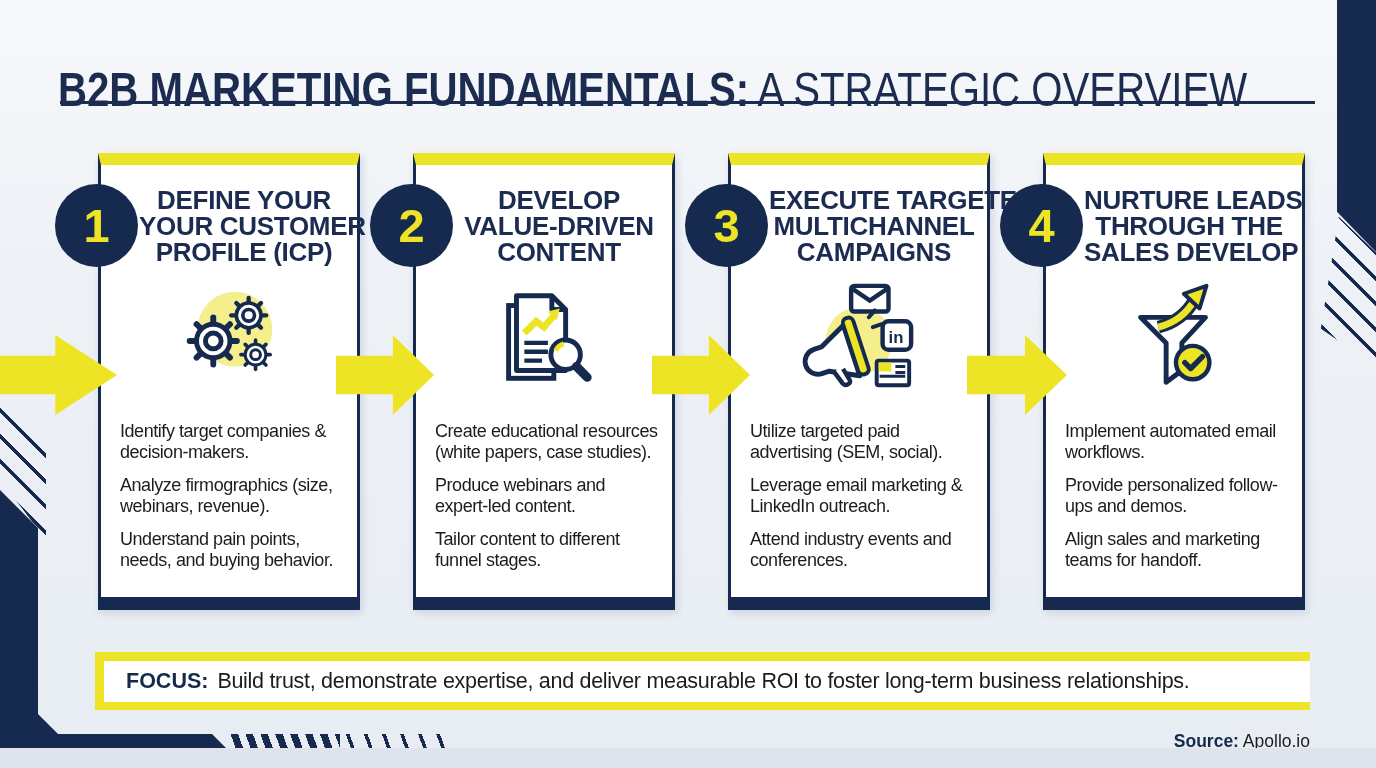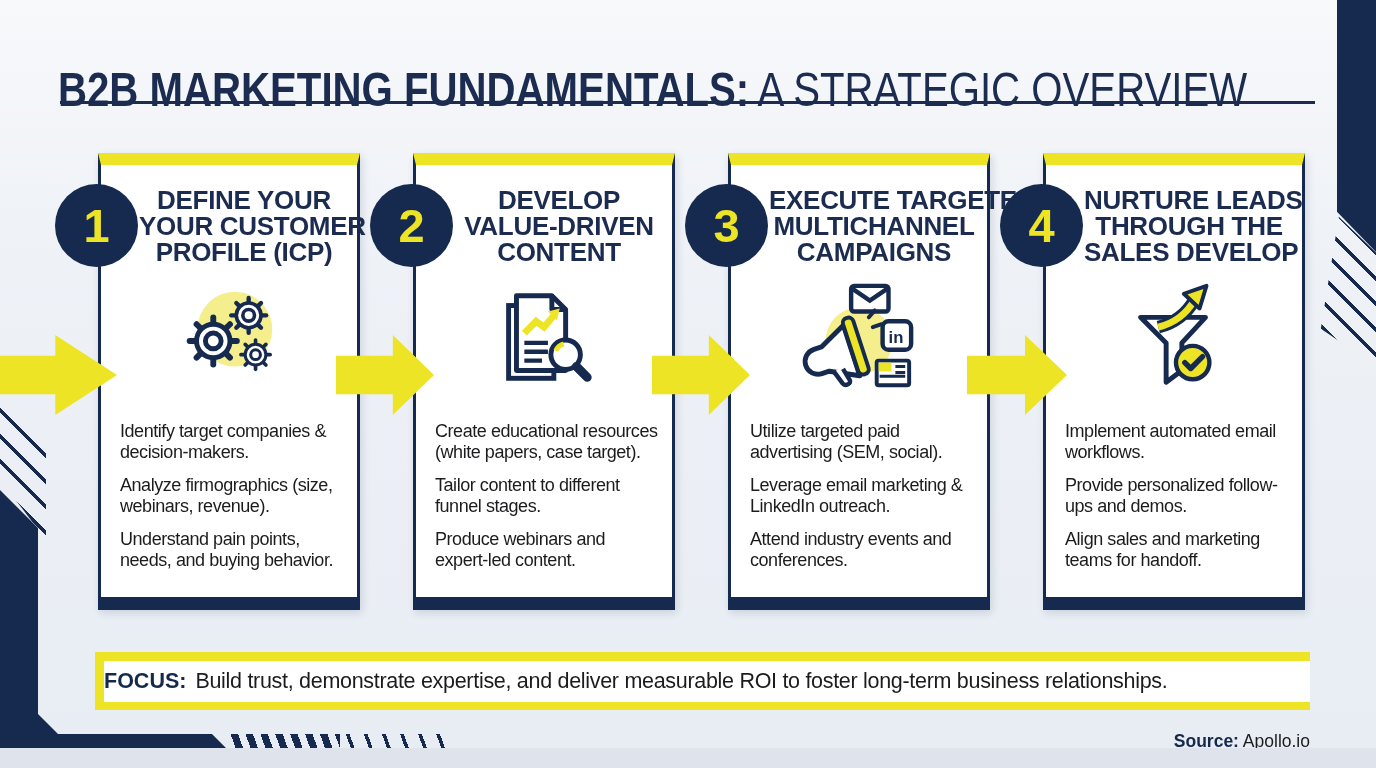--- a/index.html
+++ b/index.html
@@ -76,21 +76,21 @@
   }
   .card-heading span{display:block;white-space:nowrap;}
   .icon-wrap{margin:12px auto 0;width:120px;height:120px;display:flex;align-items:center;justify-content:center;}
   .bullets{padding:8px 10px 0 19px;margin-top:16px;}
   .bullets p{margin:0 0 12px;font-size:18px;line-height:21px;color:#1c1c1e;letter-spacing:-0.45px;}
 
   
   .focus-banner{
     position:absolute;left:95px;top:652px;width:1215px;height:58px;background:#ffffff;
     border-left:9px solid #eee426;border-top:9px solid #eee426;border-bottom:8px solid #eee426;
-    box-sizing:border-box;display:flex;align-items:center;z-index:2;
+    box-sizing:border-box;display:flex;align-items:center;padding-left:22px;z-index:2;
     font-size:21.5px;white-space:nowrap;
   }
   .focus-label{font-weight:800;color:#15294b;margin-right:9px;}
   .focus-text{color:#1c1c1e;font-weight:500;letter-spacing:-0.3px;}
 
   
   .source-line{position:absolute;top:731px;right:66px;font-size:17.5px;color:#1c1c1e;z-index:2;}
   .source-label{font-weight:700;color:#15294b;}
 </style>
 </head>
@@ -165,23 +165,23 @@
         <path d="M68 18 v14 h14" fill="none" stroke="#152A4E" stroke-width="5" stroke-linejoin="round"></path>
         <path d="M40 56 l12-12 8 6 11-13" stroke="#EEE426" stroke-width="7" fill="none"></path>
         <path d="M64 34 l12-3 -3 12 z" fill="#EEE426"></path>
         <path d="M40 66 h24 M40 75 h24 M40 84 h18" stroke="#152A4E" stroke-width="4.5"></path>
         <circle cx="82" cy="78" r="15" fill="#fff" stroke="#152A4E" stroke-width="5"></circle>
         <path d="M72 74 a12 12 0 0 1 8-7" stroke="#EEE426" stroke-width="5" fill="none"></path>
         <line x1="93" y1="90" x2="104" y2="101" stroke="#152A4E" stroke-width="9" stroke-linecap="round"></line>
       </svg>
     </div>
     <div class="bullets">
-      <p>Create educational resources (white papers, case target).</p>
+      <p>Create educational resources (white papers, case studies).</p>
+      <p>Produce webinars and expert-led content.</p>
       <p>Tailor content to different funnel stages.</p>
-      <p>Produce webinars and expert-led content.</p>
     </div>
   </div>
 
   <div class="card card-3">
     <div class="step-circle">3</div>
     <div class="card-heading">
       <span>EXECUTE TARGETED</span>
       <span>MULTICHANNEL</span>
       <span>CAMPAIGNS</span>
     </div>

